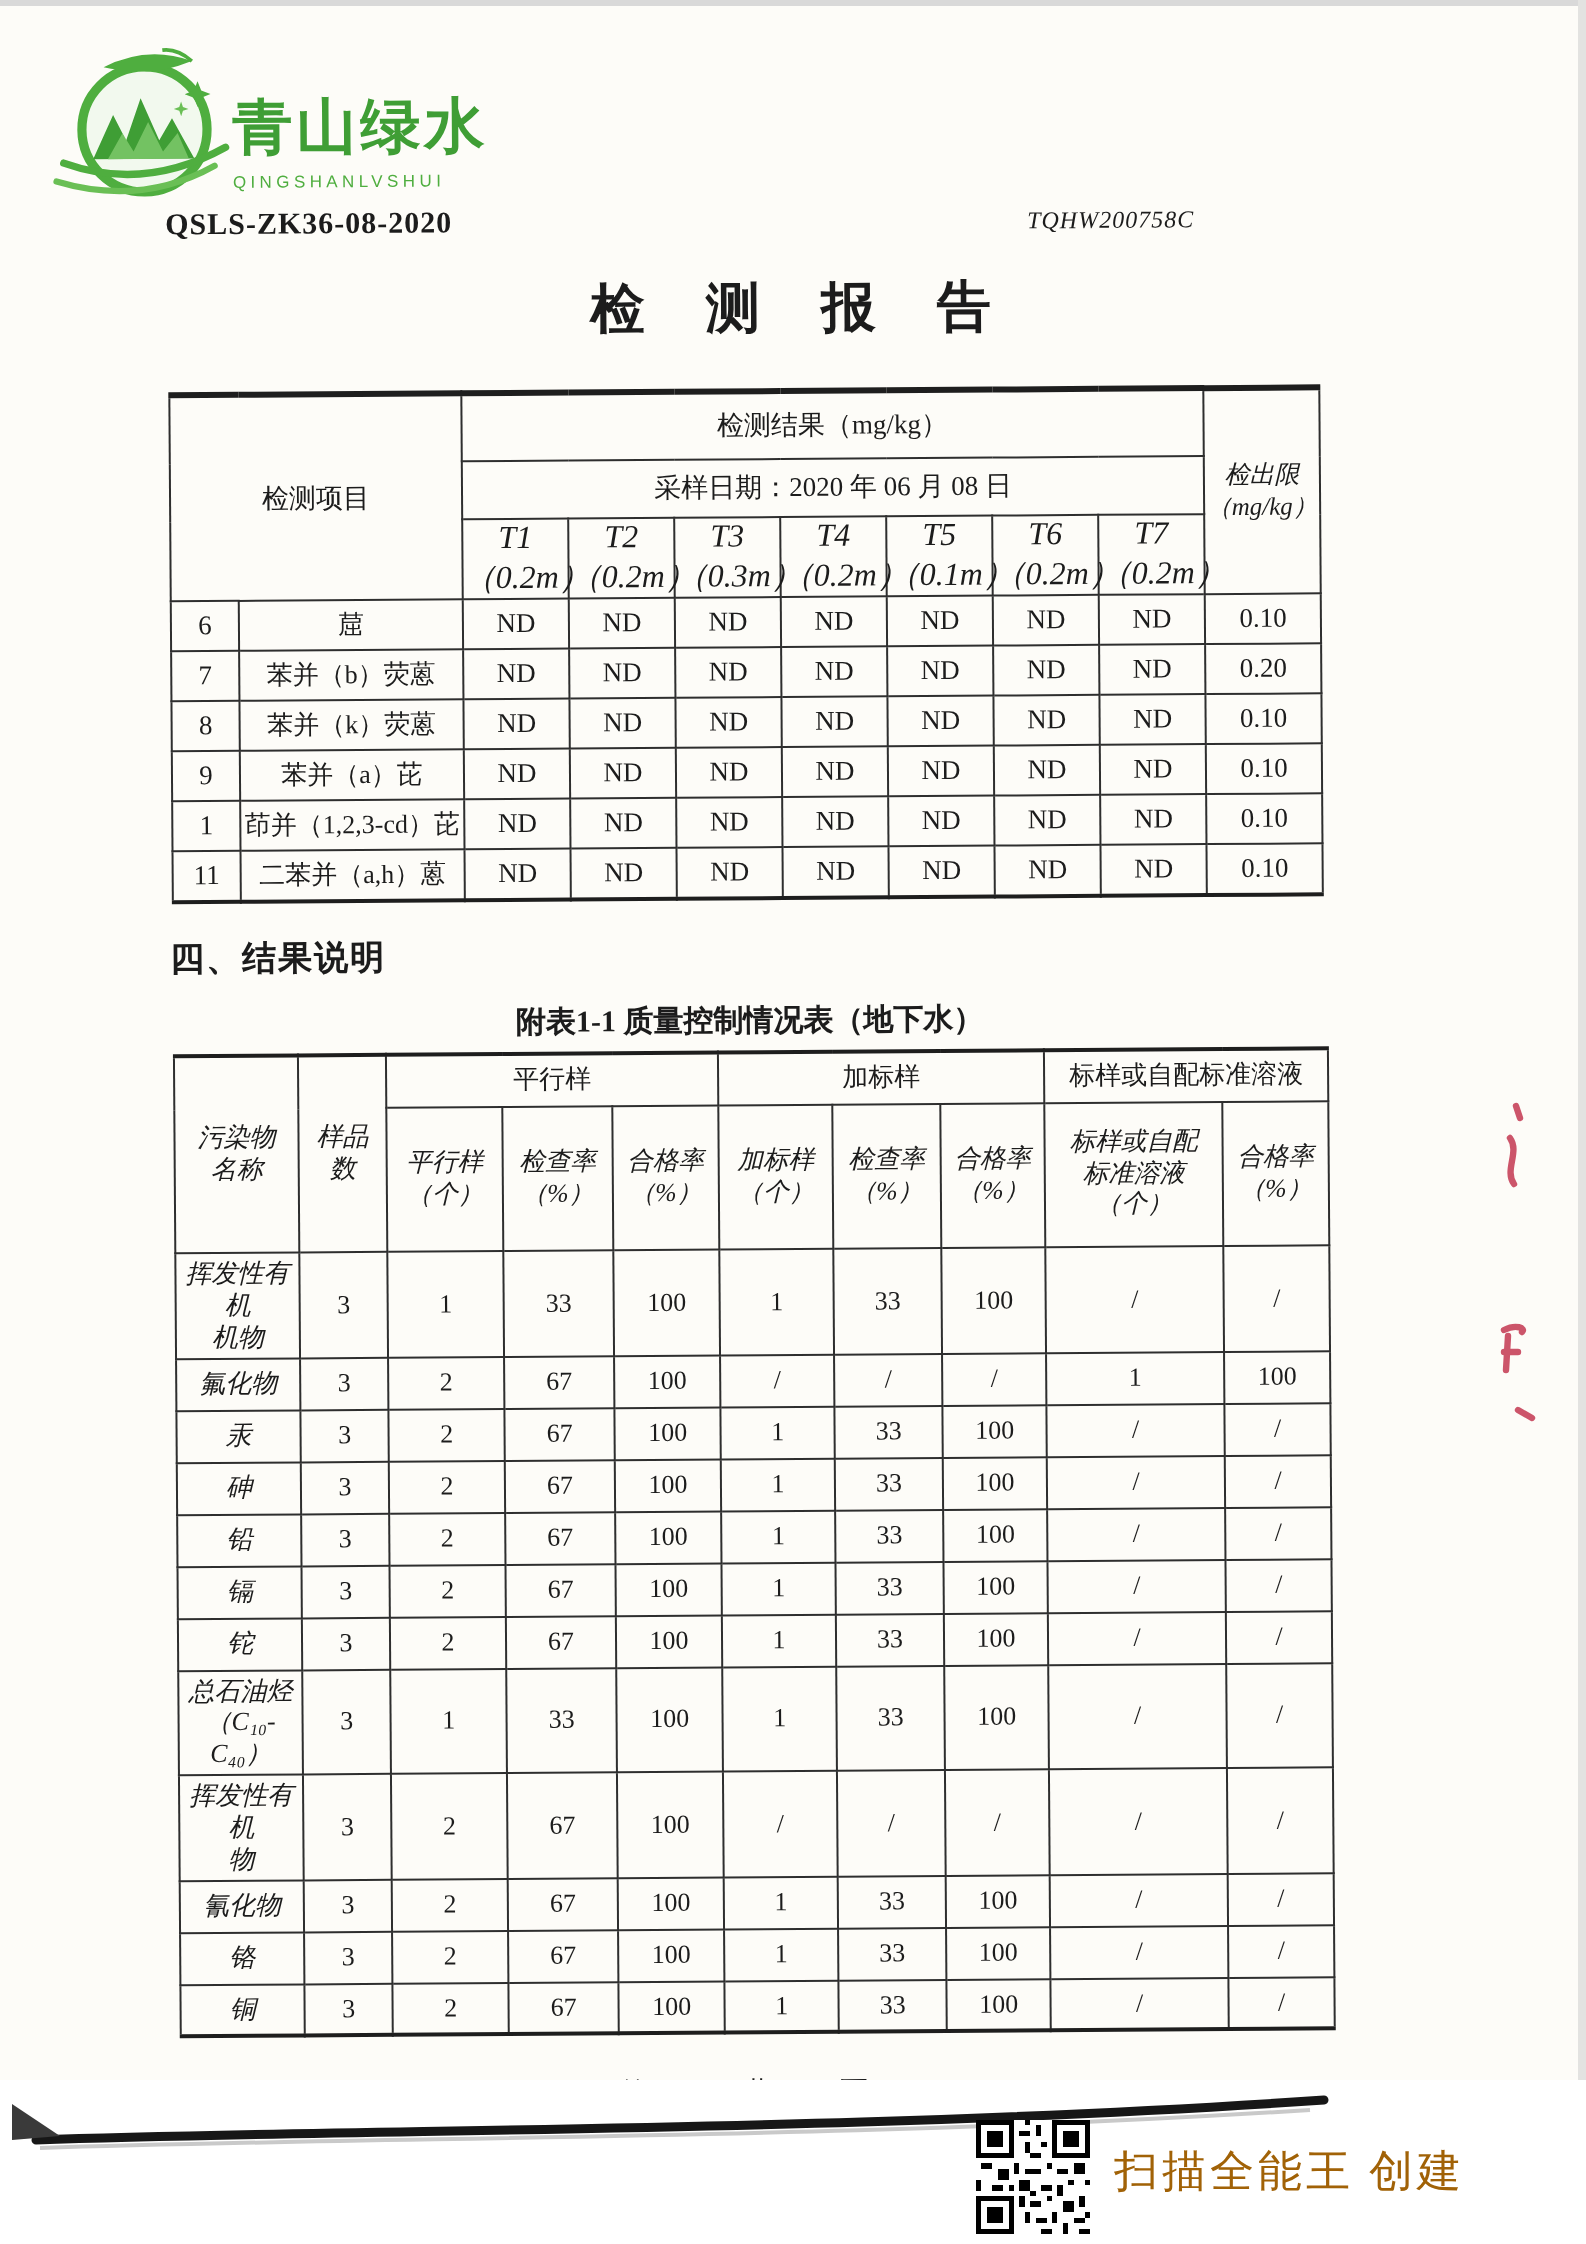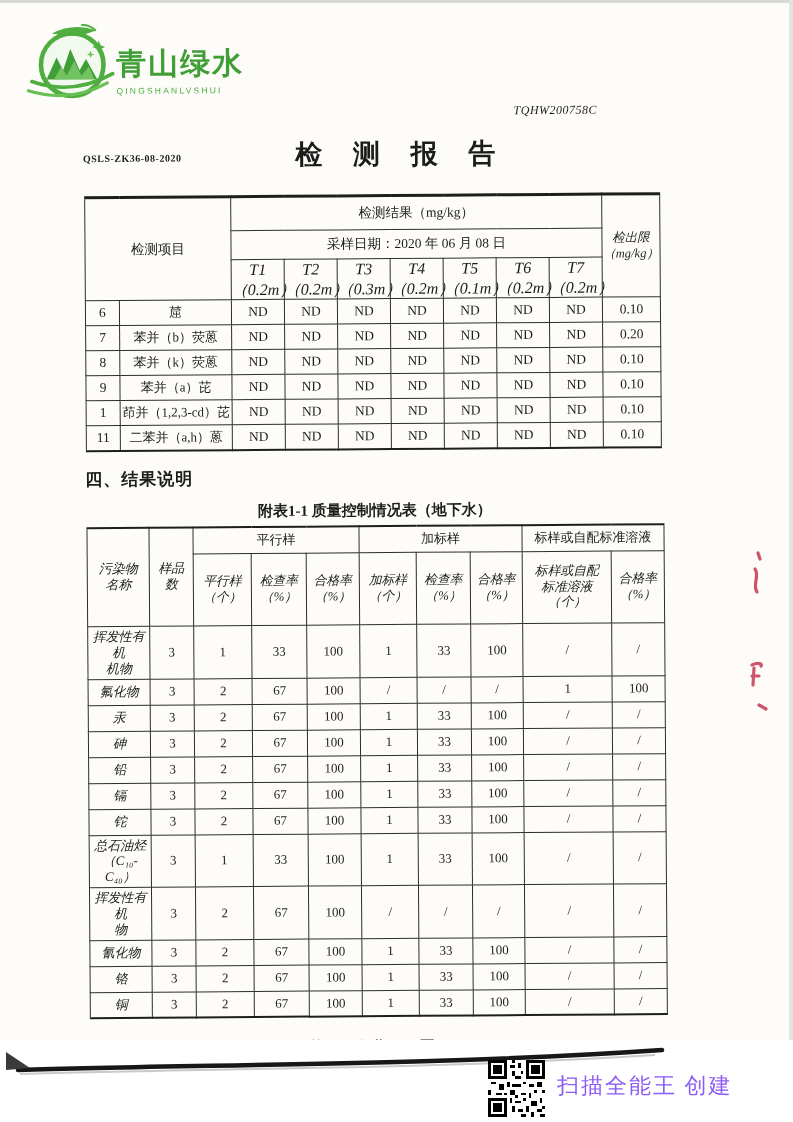--- a/index.html
+++ b/index.html
@@ -12,21 +12,21 @@
   .top-edge { position:absolute; left:0; top:0; width:793px; height:3px; background:#d9d9d9; z-index:6; }
   .right-edge { position:absolute; right:0; top:0; width:4px; height:1062px; background:#e3e3e1; z-index:6; }
 
   .content { position:absolute; left:0; top:0; width:793px; transform:rotate(-0.4deg); transform-origin:50% 30%; }
 
   .header-block { position:relative; height:128px; }
   .logo { position:absolute; left:28px; top:18px; }
   .logo-text { position:absolute; left:118px; top:42px; }
   .logo-name { font-family:"Liberation Sans","DejaVu Sans",sans-serif; font-weight:bold; font-size:30px; color:#3f9e35; letter-spacing:2px; }
   .logo-sub { font-family:"Liberation Sans","DejaVu Sans",sans-serif; font-size:8.5px; color:#4fae3f; letter-spacing:2.2px; margin-top:1px; }
-  .doc-code { position:absolute; left:84px; top:103px; font-size:10px; font-weight:bold; letter-spacing:0.5px;margin-top:48px; }
+  .doc-code { position:absolute; left:84px; top:103px; font-size:15px; font-weight:bold; letter-spacing:0.5px; }
   .report-code { position:absolute; left:515px; top:104px; font-size:12px; letter-spacing:0.5px;font-style:italic; }
 
   .report-title { text-align:center; font-size:27px; font-weight:bold; letter-spacing:12px; padding-left:12px; margin-top:8px; }
 
   table { border-collapse:collapse; table-layout:fixed; }
   th,td { border:1px solid #2e2e2e; text-align:center; vertical-align:middle; font-weight:normal; }
   .pre { white-space:pre-line; line-height:1.22;font-style:italic; }
 
   .t1 { width:575px; margin:22px 0 0 85px; border-top:3px solid #1e1e1e; border-bottom:2.5px solid #1e1e1e; }
   .t1 th { font-size:13.5px; }
@@ -46,21 +46,21 @@
   .t2 .h-sub { height:72px; font-size:12.8px; }
   .t2 td { font-size:13px; height:26px; padding:2px 1px; }
 
   .page-footer { width:577px; margin:20px 0 0 80px; text-align:center; font-size:13.5px; letter-spacing:3px; }
 
   .red-marks { position:absolute; left:742px; top:545px; z-index:7; }
 
   .scan-footer { position:absolute; left:0; top:1040px; width:793px; height:82px; background:#ffffff; z-index:8; }
   .paper-edge-svg { position:absolute; left:0; top:0; width:793px; height:40px; }
   .qr { position:absolute; left:488px; top:20px; width:57px; height:57px; }
-  .scanner-credit { position:absolute; left:557px; top:31px; font-size:22px; color:#8b5cf6; letter-spacing:2px; }
+  .scanner-credit { position:absolute; left:557px; top:31px; font-size:22px; color:#a16207; letter-spacing:2px; }
 </style>
 </head>
 <body>
 
 <div class="paper"></div>
 <div class="top-edge"></div>
 <div class="right-edge"></div>
 
 <div class="content">
 

